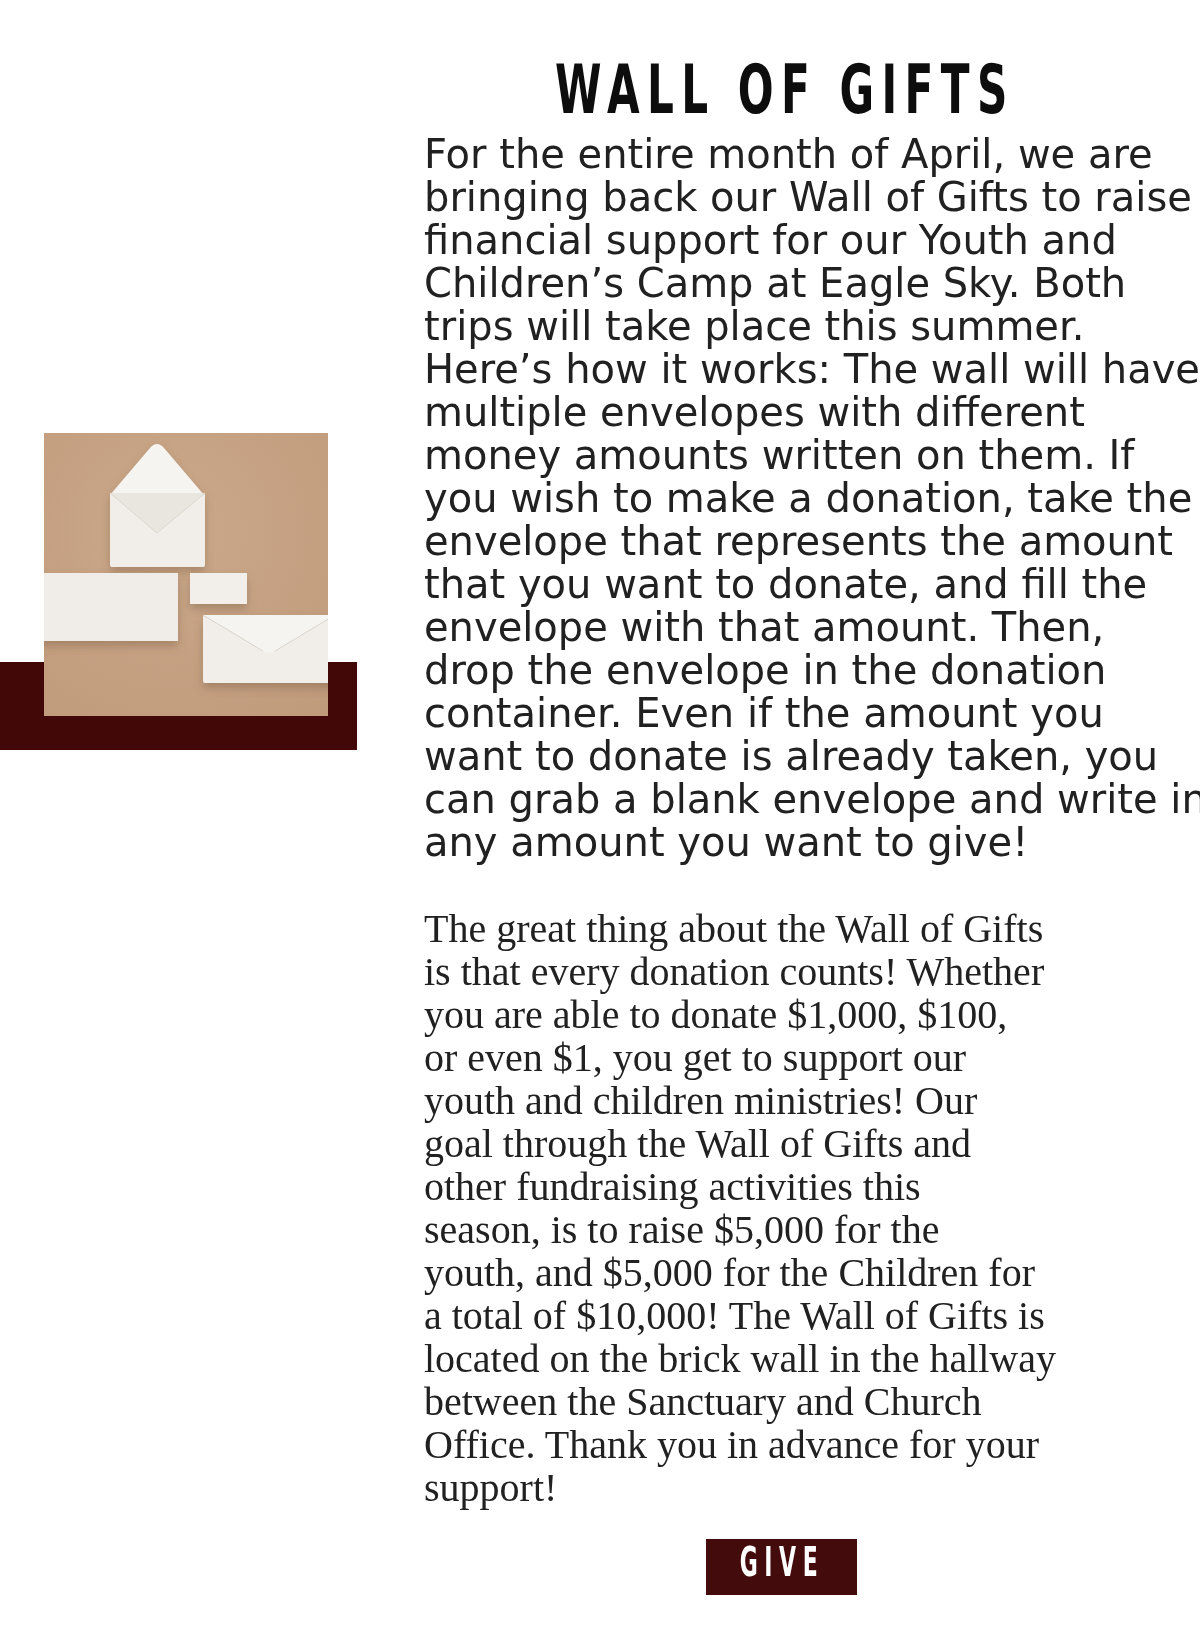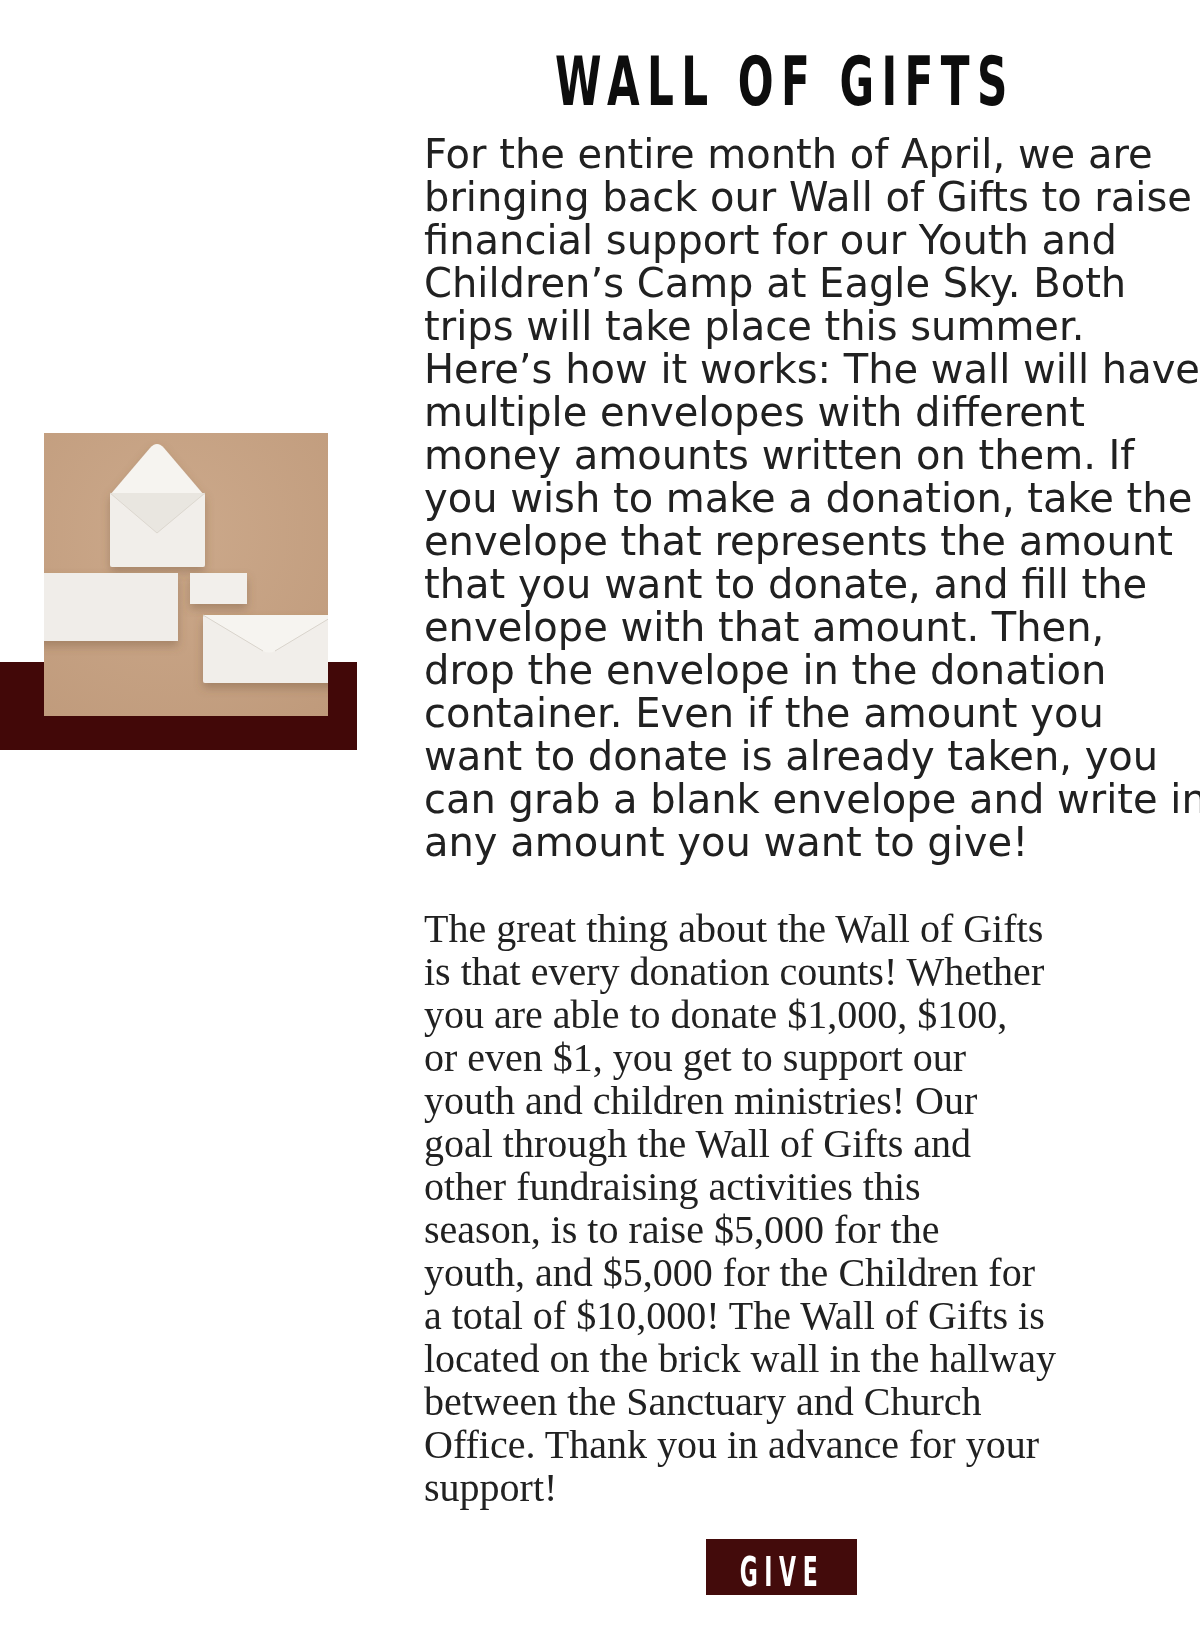--- a/index.html
+++ b/index.html
@@ -29,22 +29,22 @@
   .photo{
     position:absolute;
     left:44px; top:433px;
     width:284px; height:283px;
     margin:0; padding:0;
   }
   .page-title{
     position:absolute;
     left:400px; top:42px;
     width:750px;
-    margin:6px;
-    text-align:right;
+    margin:14px;
+    text-align:left;
     font-size:68px;
     line-height:1;
     font-weight:bold;
     letter-spacing:12px;
     color:var(--title-text);
     white-space:nowrap;
   }
   .condensed{
     display:inline-block;
     transform:scaleX(0.62);
@@ -64,21 +64,21 @@
     white-space:pre-line;
   }
   .body-copy p:last-child{margin-bottom:0;font-family:Liberation Serif, serif;}
   .give-button{
     position:absolute;
     left:706px; top:1539px;
     width:151px; height:56px;
     background:var(--button-bg);
     color:var(--button-text);
     display:flex;
-    align-items:flex-end;
+    align-items:flex-start;
     justify-content:center;
     font-weight:bold;
     font-size:40px;
     letter-spacing:12px;
     text-decoration:none;
     cursor:pointer;
     user-select:none;
   }
   .give-button .condensed{transform:scaleX(0.55);}
 </style>

